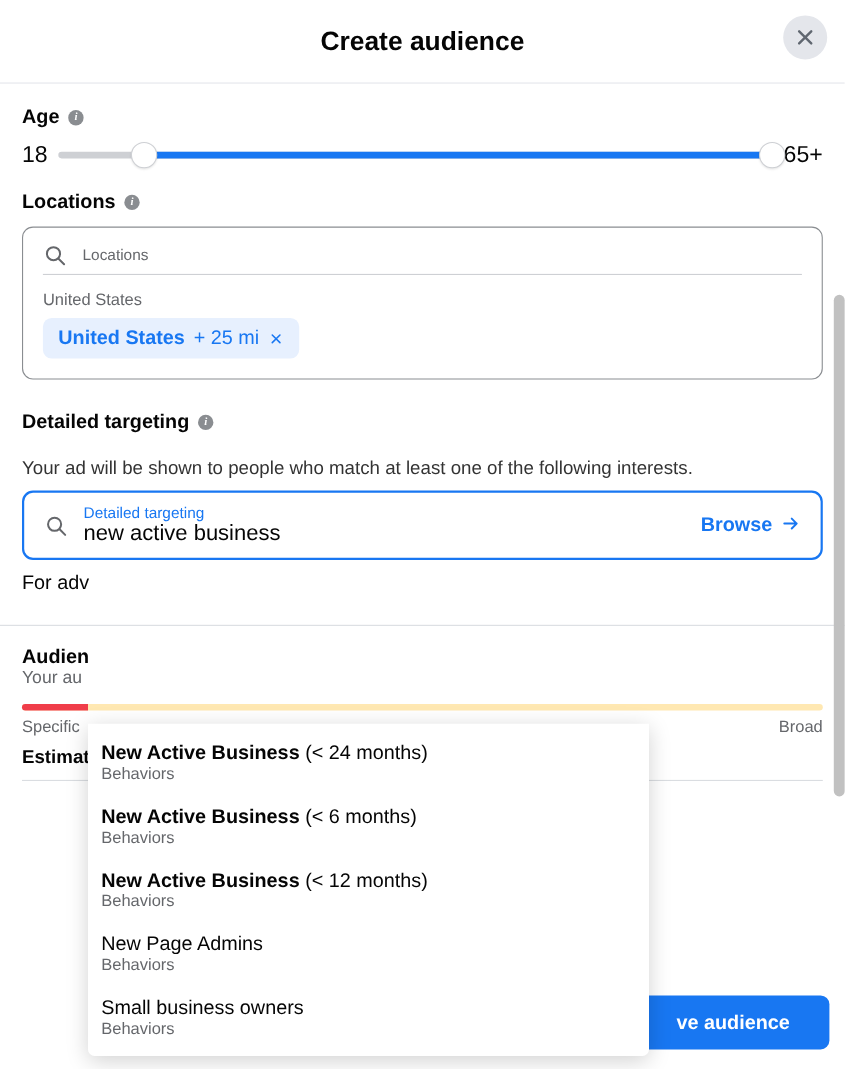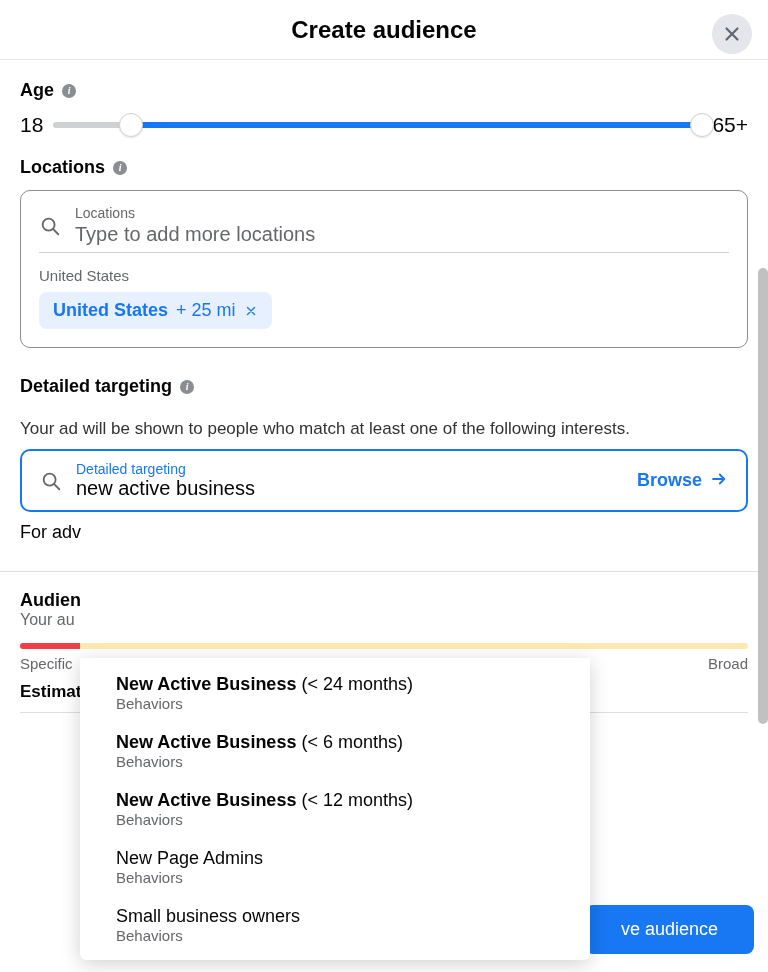--- a/index.html
+++ b/index.html
@@ -1,18 +1,18 @@
 <!DOCTYPE html>
 <html><head>
 <meta charset="utf-8">
 <style>
   * { box-sizing: border-box; margin: 0; padding: 0; font-family: Helvetica, Arial, sans-serif; }
   body { background: #fff; width: 768px; height: 972px; overflow: hidden; position: relative; }
 
-  .header { display: flex; align-items: center; justify-content: center; height: 60px; border-bottom: 1px solid #e4e6eb; position: relative; }
+  .header { display: flex; align-items: center; justify-content: center; height: 76px; border-bottom: 1px solid #e4e6eb; position: relative; }
   .header-title { font-size: 24px; font-weight: 700; color: #050505; }
   .close-btn { position: absolute; right: 16px; top: 14px; width: 40px; height: 40px; border-radius: 50%; background: #e4e6eb; display: flex; align-items: center; justify-content: center; cursor: pointer; }
   .close-btn svg { width: 22px; height: 22px; }
 
   .content { padding: 20px 20px 0 20px; position: relative; }
 
   .section-label { display: flex; align-items: center; font-size: 18px; font-weight: 600; color: #050505; margin-bottom: 12px; gap: 8px; }
   .info-icon { width: 14px; height: 14px; border-radius: 50%; background: #8a8d91; color: #fff; font-size: 10px; font-weight: 700; display: inline-flex; align-items: center; justify-content: center; font-style: italic; font-family: Georgia, serif; }
 
   
@@ -47,35 +47,35 @@
   .dt-input-col { flex: 1; }
   .dt-float-label { font-size: 14px; color: #1877f2; }
   .dt-input { border: none; outline: none; font-size: 20px; color: #050505; width: 100%; background: transparent; }
   .browse { display: inline-flex; gap: 8px; color: #1877f2; font-size: 18px; font-weight: 700; cursor: pointer; }
   .browse svg { width: 18px; height: 18px; }
 
   .adv-row { font-size: 18px; color: #050505; margin-bottom: 18px; }
 
   
   .dropdown { position: absolute; left: 80px; top: 658px; width: 510px; background: #fff; box-shadow: 0 4px 20px rgba(0,0,0,0.18); border-radius: 0 0 6px 6px; z-index: 50; padding: 6px 0; }
-  .dd-item { padding: 10px 36px; cursor: pointer; }
+  .dd-item { padding: 10px 12px; cursor: pointer; }
   .dd-title { font-size: 18px; color: #050505; }
   .dd-title b { font-weight: 700; }
   .dd-cat { font-size: 15px; color: #65676b; }
 
   .divider { border-top: 1px solid #dadde1; margin: 28px -20px 18px -20px; }
 
   .audef-title { font-size: 18px; font-weight: 600; color: #050505; }
   .audef-sub { font-size: 16px; color: #65676b; margin-bottom: 14px; }
   .meter { position: relative; height: 6px; background: #ffe8b2; border-radius: 3px; margin-bottom: 6px; }
   .meter .red { position: absolute; left: 0; width: 60px; height: 6px; background: #f03d4a; border-radius: 3px 0 0 3px; }
   .meter-labels { display: flex; justify-content: space-between; font-size: 15px; color: #65676b; margin-bottom: 10px; }
   .est-row { font-size: 17px; font-weight: 700; color: #050505; padding-bottom: 10px; border-bottom: 1px solid #dadde1; }
 
-  .save-btn { position: absolute; right: 14px; bottom: 18px; background: #1877f2; color: #fff; font-size: 18px; font-weight: 400; padding: 14px 36px; border-radius: 8px; border: none; cursor: pointer; margin-left: 20px; }
+  .save-btn { position: absolute; right: 14px; bottom: 18px; background: #1877f2; color: #fff; font-size: 18px; font-weight: 700; padding: 14px 36px; border-radius: 8px; border: none; cursor: pointer; margin-left: 20px; }
 
   .scroll-indicator { position: absolute; right: 0; top: 268px; width: 10px; height: 456px; background: #c1c1c1; border-radius: 5px; }
 </style>
 </head>
 <body>
 
 <div class="header">
   <div class="header-title">Create audience</div>
   <div class="close-btn">
     <svg viewBox="0 0 24 24">
@@ -107,21 +107,20 @@
     <span class="info-icon">i</span>
   </div>
   <div class="loc-box">
     <div class="loc-input-row">
       <svg class="search-svg" viewBox="0 0 24 24">
           <circle cx="10.5" cy="10.5" r="6.5" fill="none" stroke="#65676b" stroke-width="2"></circle>
           <line x1="15.5" y1="15.5" x2="21" y2="21" stroke="#65676b" stroke-width="2" stroke-linecap="round"></line>
         </svg>
       <div class="loc-input-col">
         <div class="float-label">Locations</div>
-        <input class="loc-input" placeholder="Type to add more locations" style="">
       </div>
     </div>
     <div class="region-label">United States</div>
     <div class="chip">
       <span>United States</span>
       <span class="radius">+ 25 mi</span>
       <span class="chip-x">
         <svg width="14" height="14" viewBox="0 0 24 24">
             <path d="M18 6L6 18M6 6l12 12" stroke="#1877f2" stroke-width="2.4" stroke-linecap="round"></path>
           </svg>

